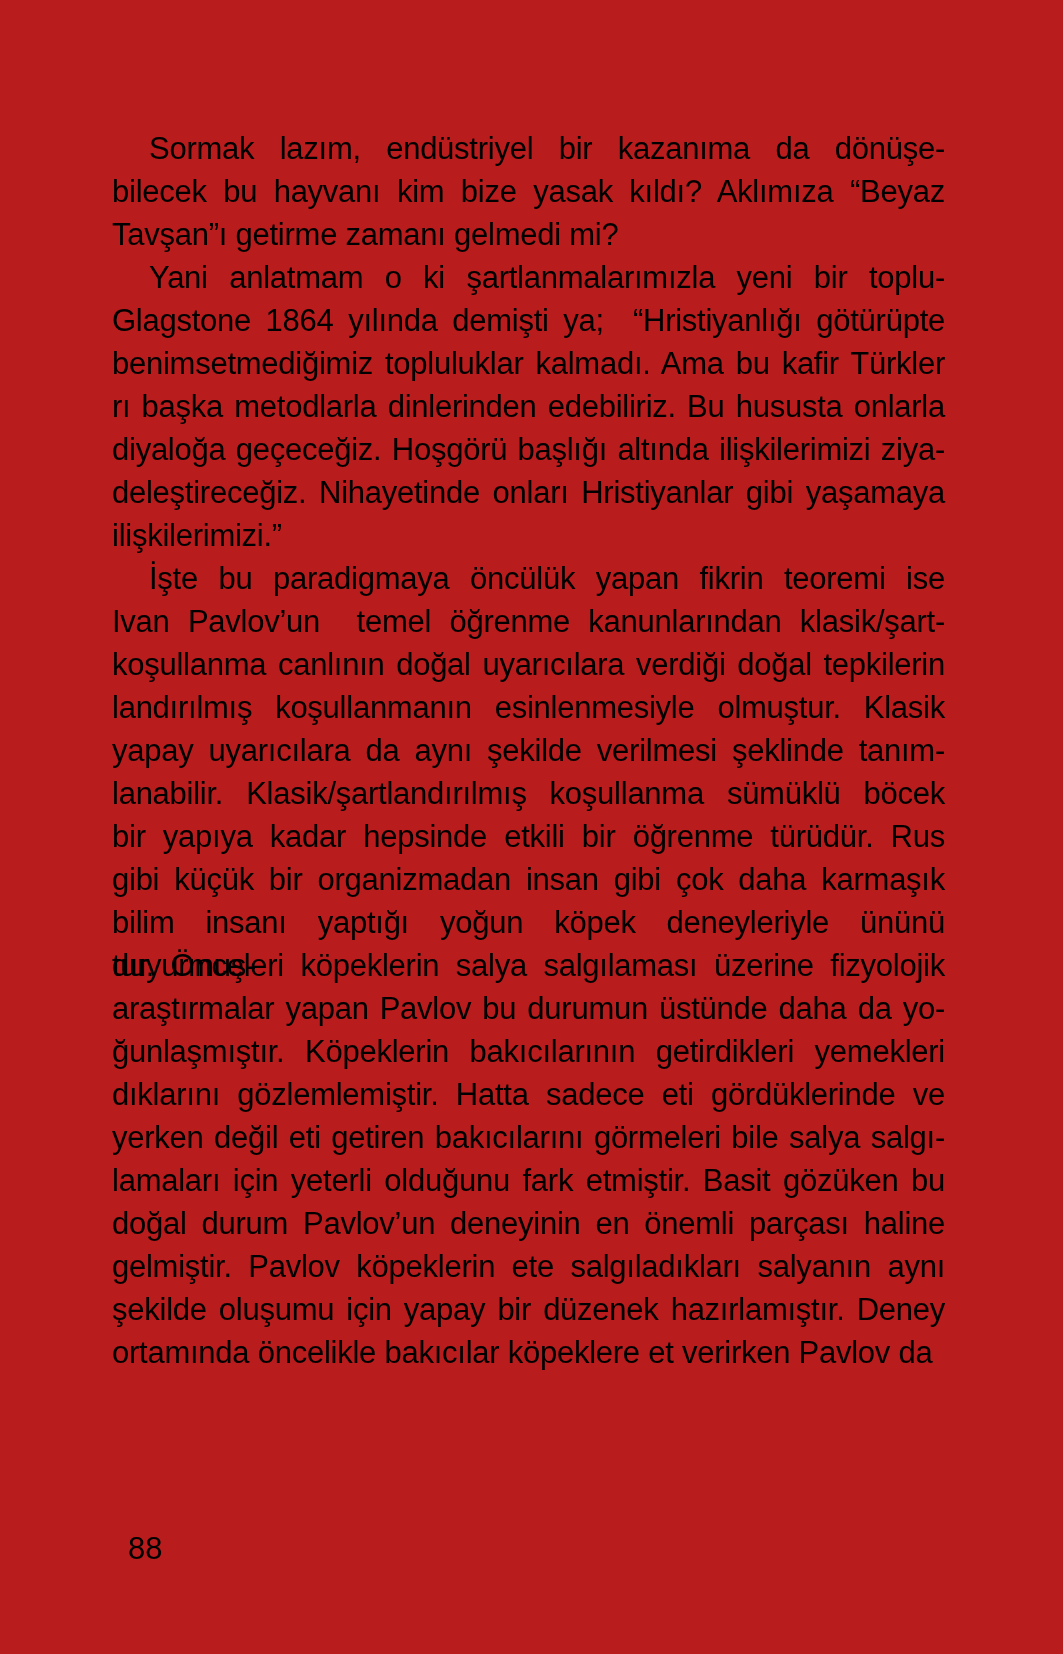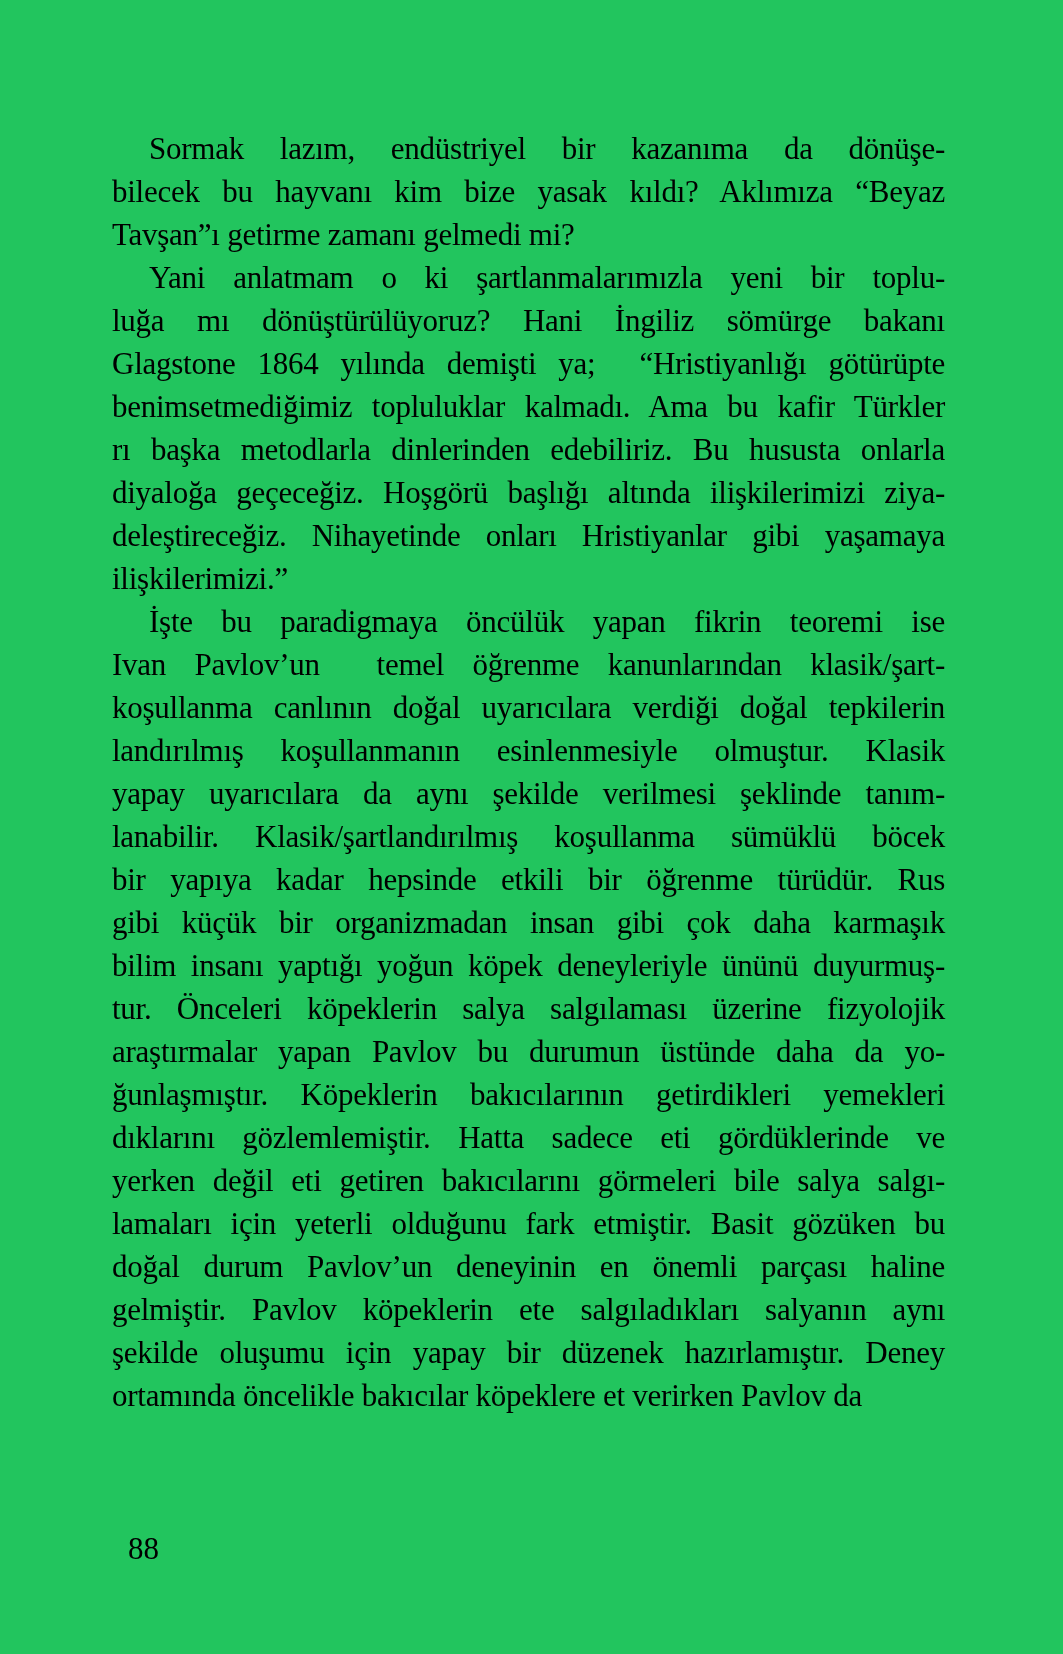--- a/index.html
+++ b/index.html
@@ -7,22 +7,22 @@
     padding: 0;
     width: 1063px;
     height: 1654px;
     background: #ffffff;
     overflow: hidden;
   }
   .sheet {
     position: relative;
     width: 1063px;
     height: 1654px;
-    background: #22c55e;
-    font-family: Liberation Serif, serif;
+    background: #b91c1c;
+    font-family: Liberation Sans, sans-serif;
     color: #000000;
   }
   .text-block {
     position: absolute;
     left: 112px;
     top: 127px;
     width: 833px;
     font-size: 31px;
     line-height: 43px;
     letter-spacing: -0.25px;
@@ -53,21 +53,20 @@
   <main class="text-block">
 
     <div class="para">
       <div class="line indent">Sormak lazım, endüstriyel bir kazanıma da dönüşe-</div>
       <div class="line">bilecek bu hayvanı kim bize yasak kıldı? Aklımıza “Beyaz</div>
       <div class="line end">Tavşan”ı getirme zamanı gelmedi mi?</div>
     </div>
 
     <div class="para">
       <div class="line indent">Yani anlatmam o ki şartlanmalarımızla yeni bir toplu-</div>
-      <div class="line">luğa mı dönüştürülüyoruz? Hani İngiliz sömürge bakanı</div>
       <div class="line">Glagstone 1864 yılında demişti ya;&nbsp; “Hristiyanlığı götürüpte</div>
       <div class="line">benimsetmediğimiz topluluklar kalmadı. Ama bu kafir Türkler</div>
       <div class="line">rı başka metodlarla dinlerinden edebiliriz. Bu hususta onlarla</div>
       <div class="line">diyaloğa geçeceğiz. Hoşgörü başlığı altında ilişkilerimizi ziya-</div>
       <div class="line">deleştireceğiz. Nihayetinde onları Hristiyanlar gibi yaşamaya</div>
       <div class="line end">ilişkilerimizi.”</div>
     </div>
 
     <div class="para">
       <div class="line indent">İşte bu paradigmaya öncülük yapan fikrin teoremi ise</div>

